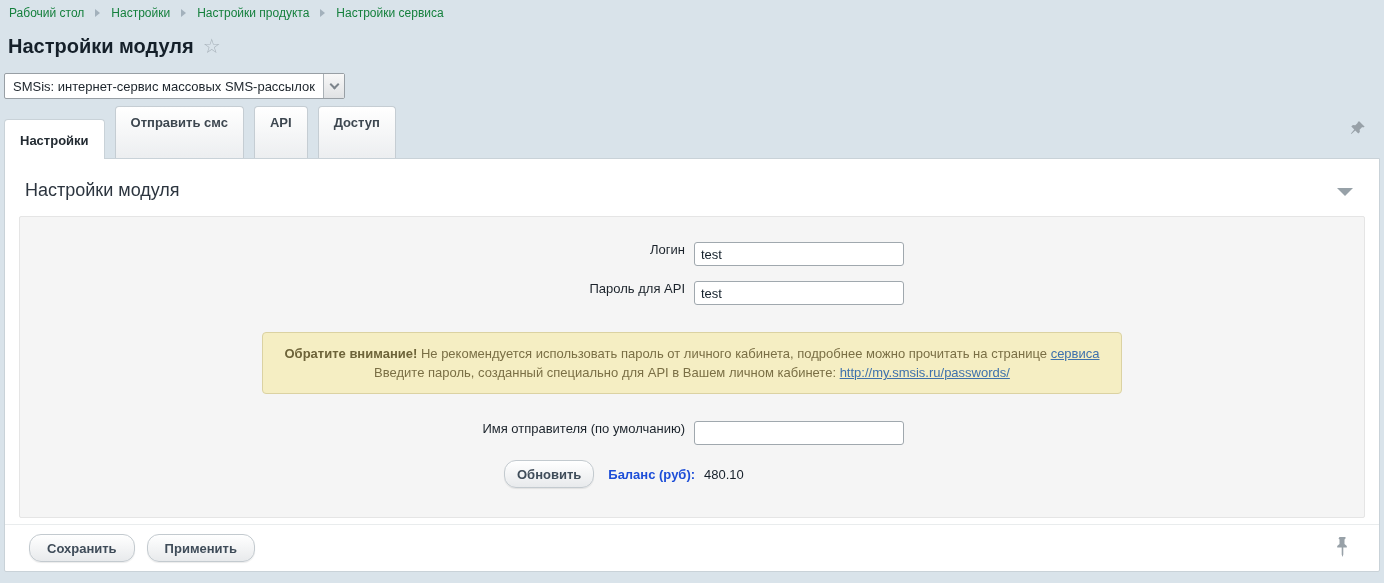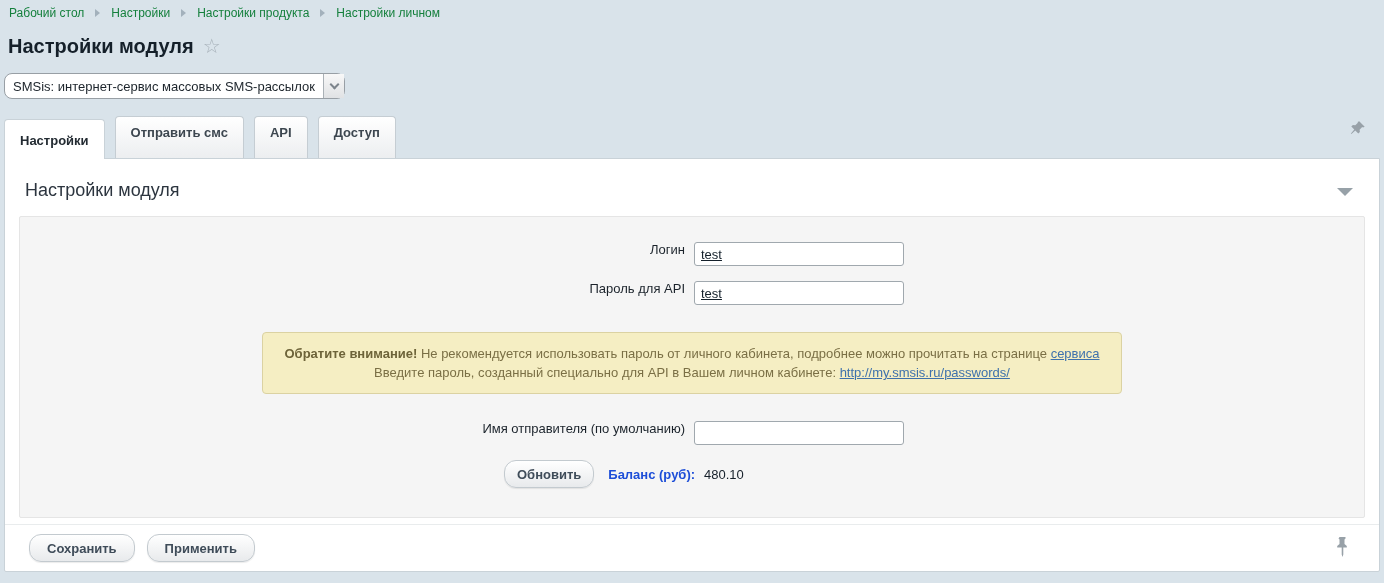--- a/index.html
+++ b/index.html
@@ -24,39 +24,39 @@
   }
 
   
   .title-row { margin: 13px 0 0 8px; display: flex; align-items: center; height: 26px; }
   .page-title { font-size: 20px; font-weight: bold; color: #15202a; margin: 0; }
   .fav-star { margin-left: 9px; font-size: 20px; color: #a9b3bb; cursor: pointer; line-height: 1; }
 
   
   .module-select {
     margin: 14px 0 0 4px; width: 341px; height: 26px;
-    border: 1px solid #989fa5; border-radius: 8px; background: #fff;
+    border: 1px solid #989fa5; border-radius: 2px; background: #fff;
     display: flex; align-items: center; cursor: pointer;
   }
   .select-text { flex: 1; padding: 0 8px; white-space: nowrap; overflow: hidden; color: #1c242b; }
   .select-arrow {
     width: 21px; align-self: stretch; border-left: 1px solid #aab1b6;
     background: linear-gradient(#f8f8f8, #e0e2e4);
     display: flex; align-items: center; justify-content: center;
   }
   .select-arrow i {
     display: block; width: 7px; height: 7px; margin-top: -3px;
     border-left: 2px solid #7d858c; border-bottom: 2px solid #7d858c;
     transform: rotate(-45deg);
   }
 
   
   .tabs-row { margin: 19px 0 0 4px; height: 40px; display: flex; align-items: flex-end; position: relative; }
   .tab {
-    height: 42px; line-height: 32px; padding: 0 15px; margin-right: 10px;
+    height: 52px; line-height: 32px; padding: 0 15px; margin-right: 10px;
     background: linear-gradient(#ffffff, #eceef0);
     border: 1px solid #c5cdd3; border-bottom: none;
     border-radius: 4px 4px 0 0;
     font-weight: bold; color: #3d4750; cursor: pointer; white-space: nowrap;
   }
   .tab.active {
     height: 40px; line-height: 41px; background: #fff; color: #232b32;
     position: relative; z-index: 2; margin-bottom: -1px;
     border-color: #c9d2d8;
   }
@@ -76,21 +76,21 @@
 
   .gray-box {
     margin: 0 14px; padding: 25px 0 29px;
     background: #f5f5f5; border: 1px solid #e5e5e5; border-radius: 2px;
   }
   .form-row { display: flex; align-items: flex-start; margin-bottom: 15px; }
   .form-label { width: 665px; flex-shrink: 0; text-align: right; color: #1b232b; }
   .text-input {
     margin-left: 9px; width: 210px; height: 24px; padding: 0 6px;
     border: 1px solid #a0a8ae; border-radius: 3px; background: #fff;
-    font-family: "Liberation Sans", sans-serif; font-size: 13px; color: #14202b; text-decoration: underline;
+    font-family: "Liberation Sans", sans-serif; font-size: 13px; color: #14202b;
   }
 
   .notice {
     width: 860px; margin: 27px auto; padding: 11px 10px;
     background: #f5eec3; border: 1px solid #dbd2a2; border-radius: 4px;
     text-align: center; line-height: 19px; color: #7a6f45;
   }
   .notice b { color: #6d6339; }
   .notice a { color: #3e71ac; text-decoration: underline; cursor: pointer; }
 
@@ -120,21 +120,21 @@
 
 <div class="page">
 
   <div class="breadcrumb">
     <a class="crumb">Рабочий стол</a>
     <span class="crumb-sep"></span>
     <a class="crumb">Настройки</a>
     <span class="crumb-sep"></span>
     <a class="crumb">Настройки продукта</a>
     <span class="crumb-sep"></span>
-    <a class="crumb">Настройки личном</a>
+    <a class="crumb">Настройки сервиса</a>
   </div>
 
   <div class="title-row">
     <h1 class="page-title">Настройки модуля</h1>
     <span class="fav-star">☆</span>
   </div>
 
   <div class="module-select">
     <span class="select-text">SMSis: интернет-сервис массовых SMS-рассылок</span>
     <span class="select-arrow">

